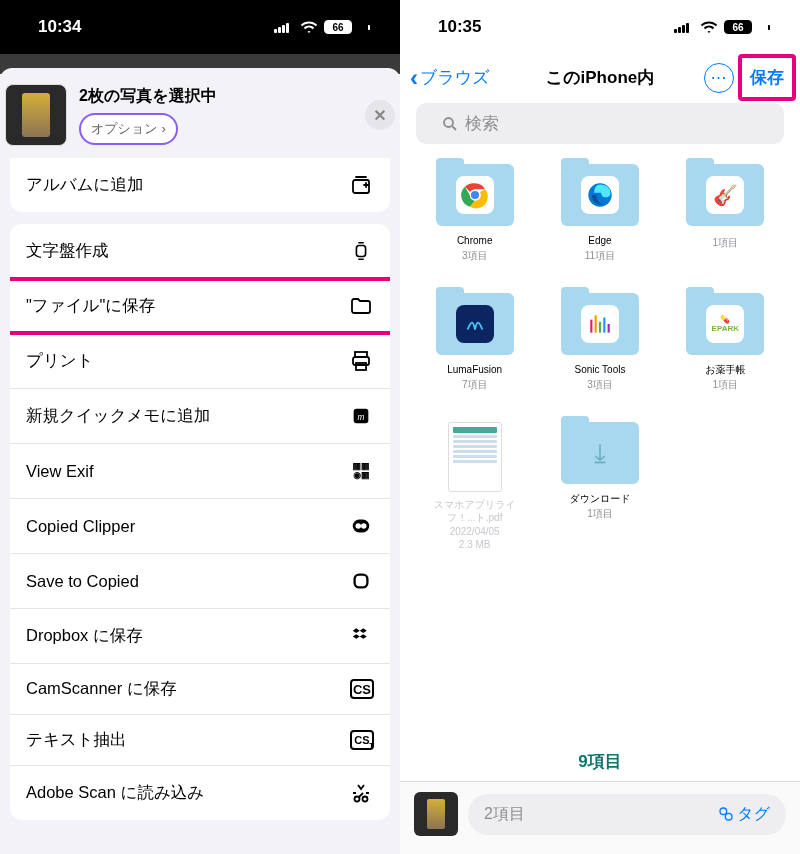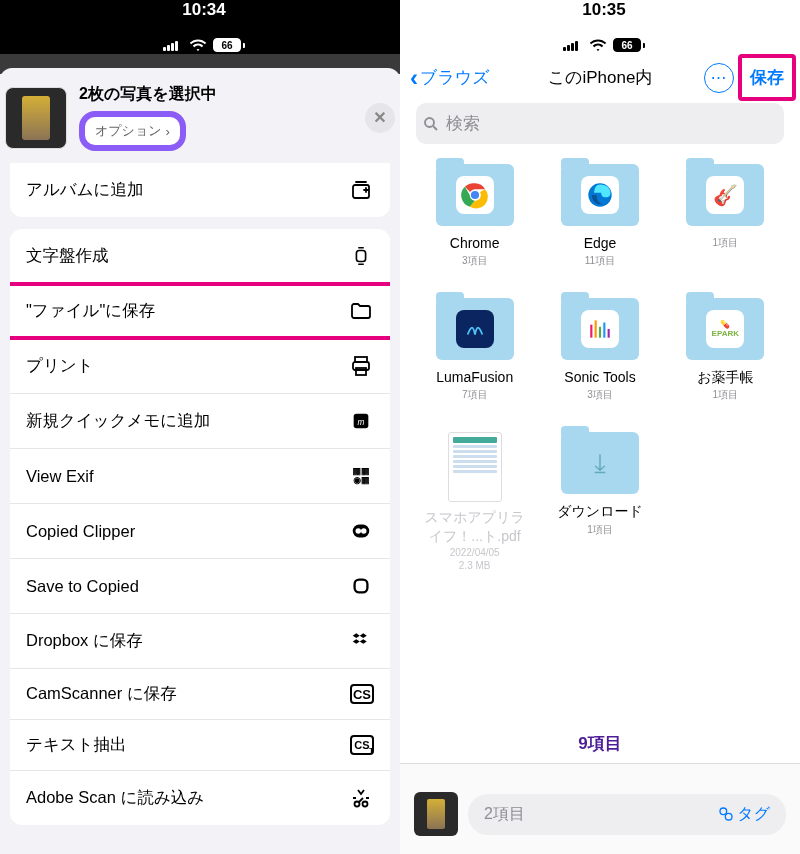--- a/index.html
+++ b/index.html
@@ -1,68 +1,68 @@
 <!DOCTYPE html>
 <html><head>
 <meta charset="utf-8">
 <style>
 * { margin: 0; padding: 0; box-sizing: border-box; -webkit-font-smoothing: antialiased; }
 body { background: #e8e8e8; font-family: -apple-system, "Hiragino Sans", sans-serif; width: 800px; height: 854px; display: flex; }
 .phone { width: 400px; height: 854px; background: #000; position: relative; overflow: hidden; }
-.status-bar { height: 54px; display: flex; justify-content: space-between; align-items: center; padding: 0 30px 0 38px; color: #fff; font-weight: 600; font-size: 17px; flex-direction: column; }
+.status-bar { height: 54px; display: flex; justify-content: space-between; align-items: center; padding: 0 30px 0 38px; color: #fff; font-weight: 600; font-size: 17px; }
 .status-right { display: flex; align-items: center; gap: 6px; }
 .signal { width: 20px; height: 12px; display: flex; align-items: flex-end; gap: 1px; }
 .signal span { width: 3px; background: #fff; border-radius: 1px; }
 .signal span:nth-child(1){height:4px}.signal span:nth-child(2){height:6px}.signal span:nth-child(3){height:8px}.signal span:nth-child(4){height:10px}
 .wifi { width: 18px; height: 18px; }
-.battery { display: flex; align-items: center; gap: 2px; }
+.battery { display: flex; align-items: center; gap: 16px; }
 .battery-body { width: 28px; height: 14px; border: 1px solid #fff; border-radius: 4px; display: flex; align-items: center; justify-content: center; font-size: 10px; font-weight: 700; background: #fff; color: #000; padding: 0 2px; }
 .battery-tip { width: 2px; height: 5px; background: #fff; border-radius: 0 1px 1px 0; }
 
 
 .left-content { position: absolute; top: 54px; left: 0; right: 0; bottom: 0; background: #f2f2f7; overflow: hidden; }
 .dim-bg { position: absolute; top: 0; left: 0; right: 0; height: 20px; background: #3a3a3a; }
 .sheet { position: absolute; top: 14px; left: 0; right: 0; bottom: 0; background: #f2f2f7; border-radius: 12px 12px 0 0; }
 .sheet-header { display: flex; align-items: center; padding: 16px 5px 12px; gap: 12px; }
 .thumb { width: 62px; height: 62px; border-radius: 8px; background: #2a2a2a; border: 1px solid #ddd; display:flex;align-items:center;justify-content:center; }
 .thumb-inner { width: 28px; height: 44px; background: linear-gradient(#d4af37,#8b7355); border-radius: 3px; }
 .sheet-title { flex: 1; }
 .sheet-title h3 { font-size: 16px; font-weight: 600; color: #000; margin-bottom: 6px; }
-.option-btn { display: inline-flex; align-items: center; gap: 4px; background: #fff; border: 6px solid #8b5cf6; border-radius: 16px; padding: 5px 10px; font-size: 13px; color: #666; }
+.option-btn { display: inline-flex; align-items: center; gap: 4px; background: #fff; border: 2px solid #8b5cf6; border-radius: 16px; padding: 5px 10px; font-size: 13px; color: #666; }
 .close-btn { width: 30px; height: 30px; border-radius: 50%; background: #e5e5ea; display: flex; align-items: center; justify-content: center; color: #888; font-size: 16px; font-weight: 600; }
 .menu-list { background: #fff; margin: 2px 10px 12px; border-radius: 12px; overflow: hidden; }
 .menu-list.first { margin-top: 0; border-radius: 0 0 12px 12px; }
 .menu-item { display: flex; align-items: center; justify-content: space-between; padding: 14px 16px; border-bottom: 0.5px solid #e5e5ea; font-size: 16.5px; color: #000; position: relative; }
 .menu-item:last-child { border-bottom: none; }
 .menu-icon { width: 26px; height: 26px; display: flex; align-items: center; justify-content: center; }
 .highlight-box { position: absolute; border: 4px solid #e6007e; border-radius: 4px; pointer-events: none; z-index: 10; }
 
 
 .right-content { position: absolute; top: 54px; left: 0; right: 0; bottom: 0; background: #fff; display: flex; flex-direction: column; }
 .files-header { display: flex; align-items: center; justify-content: space-between; padding: 8px 10px 6px; position: relative; }
 .back-btn { display: flex; align-items: center; color: #007aff; font-size: 17px; gap: 2px; }
-.files-title { position: absolute; left: 50%; transform: translateX(-50%); font-size: 17px; font-weight: 400; color: #000; }
+.files-title { position: absolute; left: 50%; transform: translateX(-50%); font-size: 17px; font-weight: 700; color: #000; }
 .header-right { display: flex; align-items: center; gap: 10px; }
 .more-btn { width: 30px; height: 30px; border: 1.5px solid #007aff; border-radius: 50%; display: flex; align-items: center; justify-content: center; color: #007aff; font-size: 16px; letter-spacing: 1px; }
 .save-btn { color: #007aff; font-size: 17px; font-weight: 600; padding: 4px 6px; }
-.search-bar { margin: 4px 16px 10px; background: #eeeef0; border-radius: 10px; padding: 9px 6px; display: flex; align-items: center; gap: 6px; color: #8e8e93; font-size: 17px; }
+.search-bar { margin: 4px 16px 10px; background: #eeeef0; border-radius: 10px; padding: 9px 25px; display: flex; align-items: center; gap: 6px; color: #8e8e93; font-size: 17px; }
 .files-grid { flex: 1; padding: 10px 20px; display: grid; grid-template-columns: repeat(3, 1fr); gap: 30px 16px; overflow-y: hidden; align-content: start; }
 .folder-item { display: flex; flex-direction: column; align-items: center; text-align: center; }
 .folder-icon { width: 78px; height: 62px; background: #a8d8f0; border-radius: 6px; position: relative; margin-bottom: 8px; display: flex; align-items: center; justify-content: center; }
 .folder-icon::before { content: ''; position: absolute; top: -6px; left: 0; width: 28px; height: 10px; background: #a8d8f0; border-radius: 4px 4px 0 0; }
 .app-icon-in { width: 38px; height: 38px; border-radius: 8px; background: #fff; display: flex; align-items: center; justify-content: center; font-size: 20px; }
-.folder-name { font-size: 14px; color: #000; line-height: 1.3; }
+.folder-name { font-size: 10px; color: #000; line-height: 1.3; }
 .folder-count { font-size: 10px; color: #8e8e93; margin-top: 2px; }
 .file-doc { width: 54px; height: 70px; background: #fff; border: 1px solid #ddd; border-radius: 3px; margin-bottom: 6px; padding: 4px; display: flex; flex-direction: column; gap: 2px; }
 .file-doc span { height: 3px; background: #cde; border-radius: 1px; }
 .file-doc .hdr { height: 6px; background: #4a9; }
 .file-item .folder-name, .file-item .folder-count { color: #c7c7cc; text-align: center; }
 .download-glyph { font-size: 26px; color: #6ab; }
-.items-label { text-align: center; font-size: 17px; font-weight: 700; color: #4c1d95; padding: 8px 0; }
-.bottom-bar { display: flex; align-items: center; padding: 28px 14px 18px; gap: 10px; border-top: 0.5px solid #ddd; background: #fafafa; }
+.items-label { text-align: center; font-size: 17px; font-weight: 700; color: #0f766e; padding: 8px 0; }
+.bottom-bar { display: flex; align-items: center; padding: 10px 14px 18px; gap: 10px; border-top: 0.5px solid #ddd; background: #fafafa; }
 .bottom-thumb { width: 44px; height: 44px; border-radius: 6px; background: #2a2a2a; display:flex;align-items:center;justify-content:center; }
 .bottom-thumb-inner { width: 18px; height: 30px; background: linear-gradient(#d4af37,#8b7355); border-radius: 2px; }
 .bottom-pill { flex: 1; background: #eeeef0; border-radius: 20px; padding: 10px 16px; display: flex; justify-content: space-between; align-items: center; font-size: 16px; }
 .bottom-count { color: #8e8e93; }
 .tag-btn { color: #007aff; display: flex; align-items: center; gap: 3px; }
 </style>
 </head>
 <body>
 
 <div class="phone">

